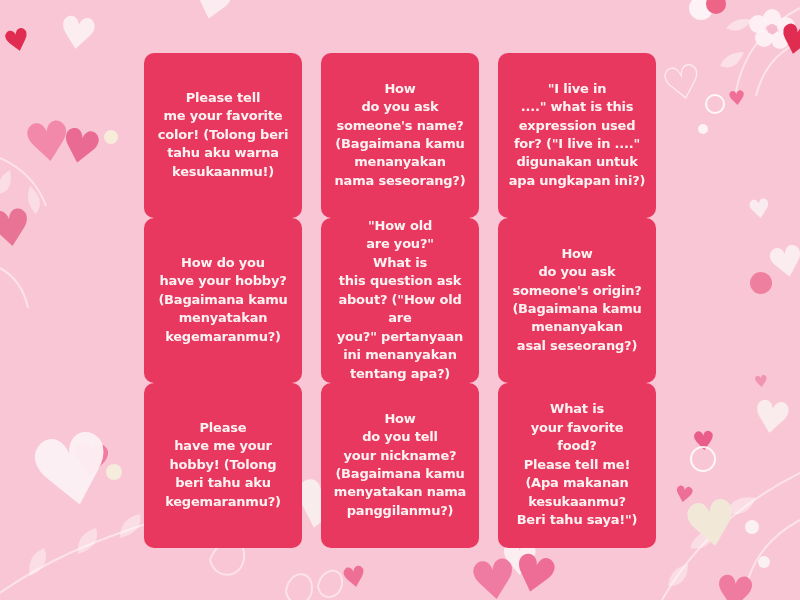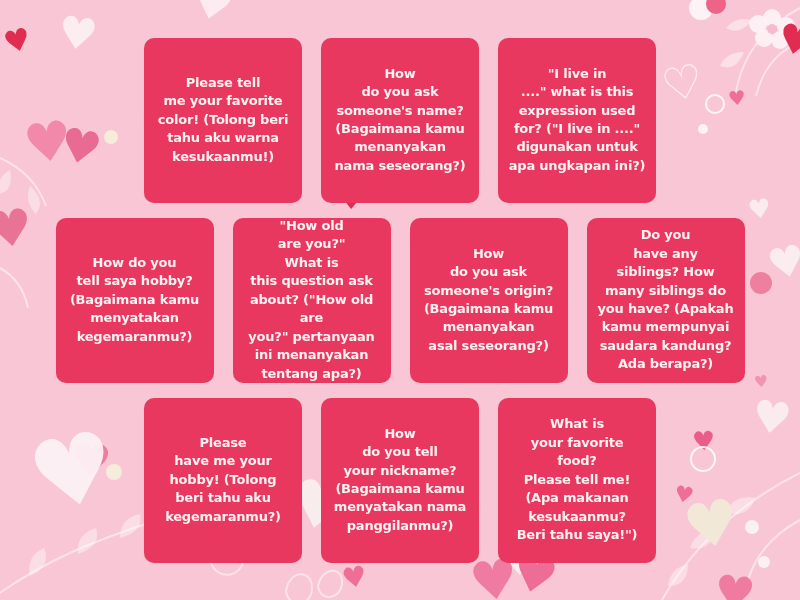--- a/index.html
+++ b/index.html
@@ -12,21 +12,20 @@
   }
   .decor-svg { position: absolute; left: 0; top: 0; z-index: 1; pointer-events: none; }
   .decor-layer { position: absolute; inset: 0; z-index: 1; pointer-events: none; }
   .deco { position: absolute; line-height: 1; user-select: none; }
   .deco.dot { border-radius: 50%; }
   .deco.ring { border-radius: 50%; border: 2.5px solid rgba(255,255,255,0.85); background: transparent; }
   .cards-grid {
     position: absolute; inset: 0; z-index: 2;
     display: flex; flex-direction: column;
     align-items: center; justify-content: center;
-    gap: 15px;
   }
   .card-row { display: flex; gap: 19px; justify-content: center; }
   .card {
     width: 158px; height: 165px;
     box-sizing: border-box; padding: 5px;
     border-radius: 10px;
     background: var(--card-bg, #e8385f);
     color: var(--card-text, #fdf2f2);
     display: flex; align-items: center; justify-content: center;
     text-align: center;
@@ -141,21 +140,21 @@
 ...." what is this
 expression used
 for? ("I live in ...."
 digunakan untuk
 apa ungkapan ini?)</div>
     </div>
   </div>
   <div class="card-row">
     <div class="card">
       <div class="card-text">How do you
-tell saya hobby?
+have your hobby?
 (Bagaimana kamu
 menyatakan
 kegemaranmu?)</div>
     </div>
     <div class="card">
       <div class="card-text">"How old
 are you?"
 What is
 this question ask
 about? ("How old are
@@ -164,30 +163,20 @@
 tentang apa?)</div>
     </div>
     <div class="card">
       <div class="card-text">How
 do you ask
 someone's origin?
 (Bagaimana kamu
 menanyakan
 asal seseorang?)</div>
     </div>
-    <div class="card">
-      <div class="card-text">Do you
-have any
-siblings? How
-many siblings do
-you have? (Apakah
-kamu mempunyai
-saudara kandung?
-Ada berapa?)</div>
-    </div>
   </div>
   <div class="card-row">
     <div class="card">
       <div class="card-text">Please
 have me your
 hobby! (Tolong
 beri tahu aku
 kegemaranmu?)</div>
     </div>
     <div class="card">

